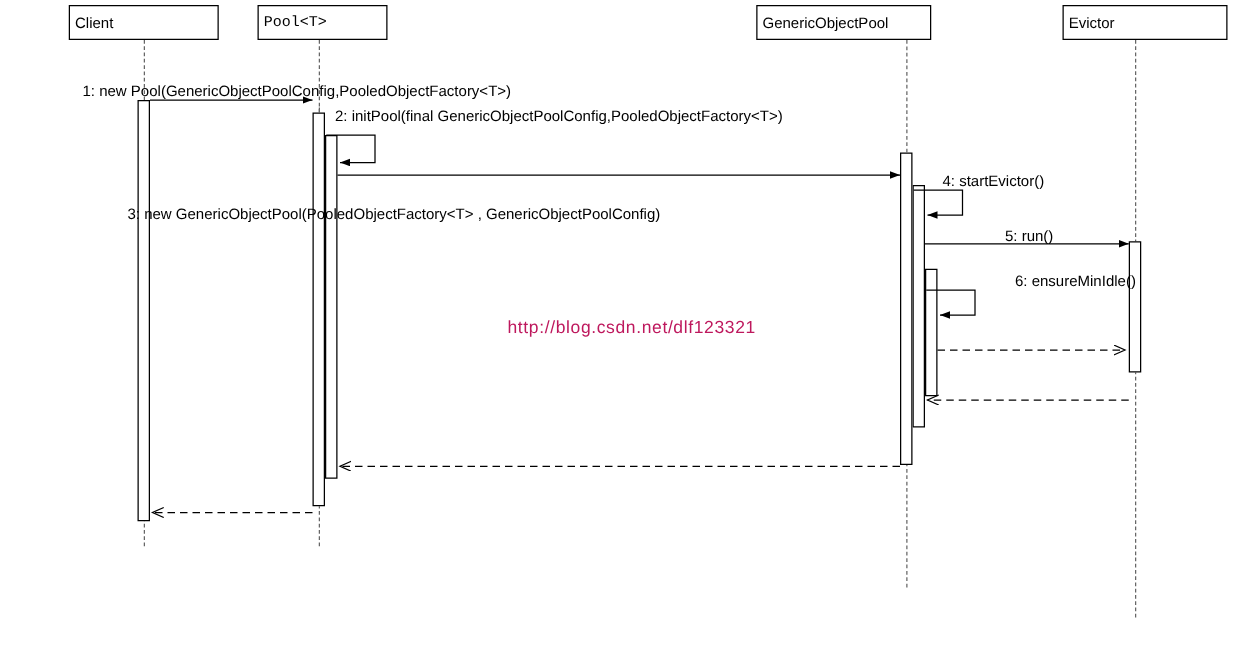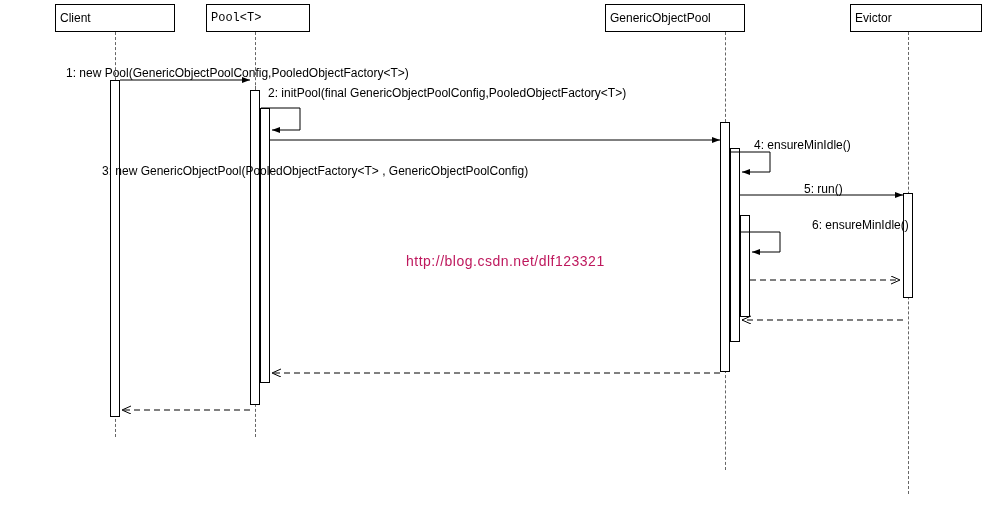--- a/index.html
+++ b/index.html
@@ -71,21 +71,21 @@
 <div class="activation" style="left:250px; top:90px;  height:315px;"></div>
 <div class="activation" style="left:260px; top:108px; height:275px;"></div>
 <div class="activation" style="left:720px; top:122px; height:250px;"></div>
 <div class="activation" style="left:730px; top:148px; height:194px;"></div>
 <div class="activation" style="left:740px; top:215px; height:102px;"></div>
 <div class="activation" style="left:903px; top:193px; height:105px;"></div>
 
 <div class="msg-label" style="left:22px;   top:66px;margin-left:44px;">1: new Pool(GenericObjectPoolConfig,PooledObjectFactory&lt;T&gt;)</div>
 <div class="msg-label" style="left:268px; top:86px;">2: initPool(final GenericObjectPoolConfig,PooledObjectFactory&lt;T&gt;)</div>
 <div class="msg-label" style="left:102px; top:164px;">3: new GenericObjectPool(PooledObjectFactory&lt;T&gt; ,  GenericObjectPoolConfig)</div>
-<div class="msg-label" style="left:754px; top:138px;">4: ensureMinIdle()</div>
+<div class="msg-label" style="left:754px; top:138px;">4: startEvictor()</div>
 <div class="msg-label" style="left:804px; top:182px;">5: run()</div>
 <div class="msg-label" style="left:800px; top:218px;margin-left:12px;">6: ensureMinIdle()</div>
 
 <div class="watermark" style="left:406px; top:253px;">http://blog.csdn.net/dlf123321</div>
 
 <svg class="overlay">
   <defs>
     <marker id="arrow" markerWidth="10" markerHeight="10" refX="8" refY="3" orient="auto">
       <path d="M0,0 L8,3 L0,6 Z" fill="#000"></path>
     </marker>

